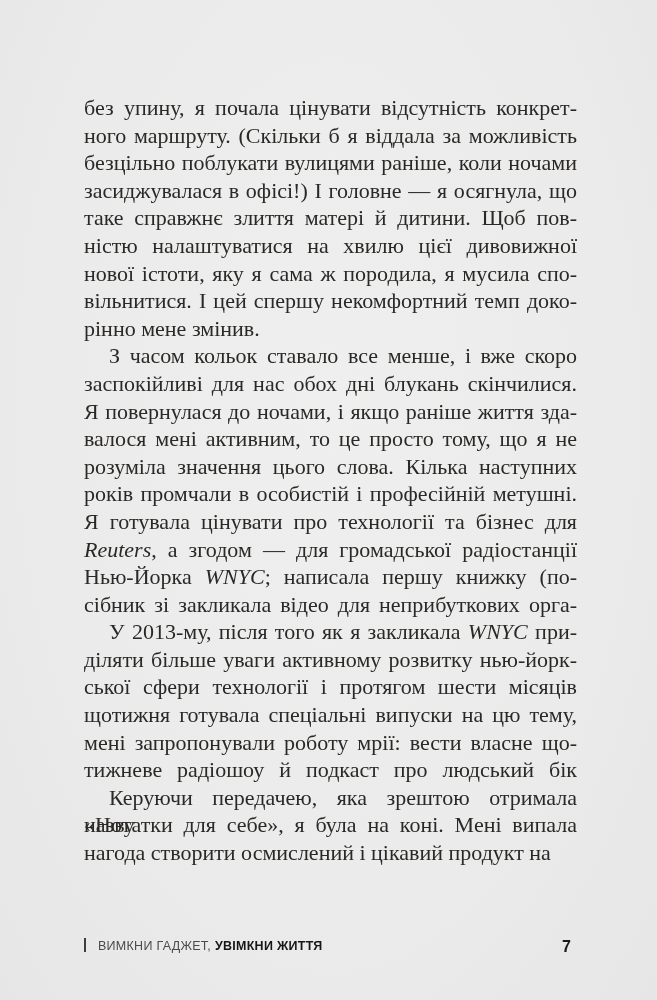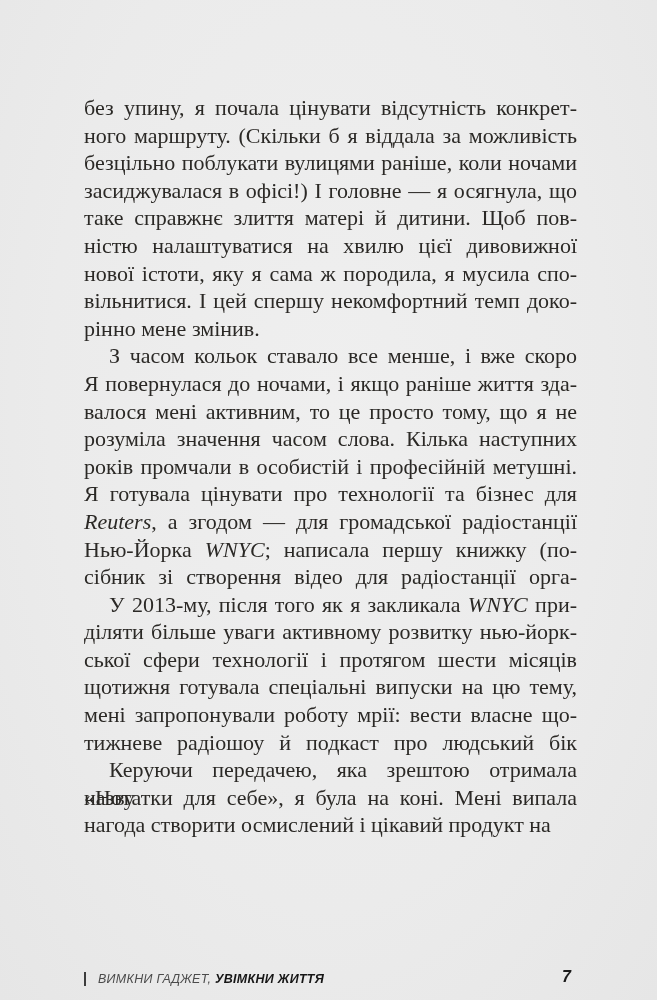--- a/index.html
+++ b/index.html
@@ -41,27 +41,26 @@
   }
   .line.indent {
     text-indent: 25px;
   }
   .it {
     font-style: italic;
   }
   .footer {
     position: absolute;
     left: 84px;
-    top: 964px;
+    top: 938px;
     width: 493px;
     height: 22px;
     display: flex;
-    align-items: flex-end;
+    align-items: flex-start;
     font-family: "Liberation Sans", "DejaVu Sans", sans-serif;
-    font-style: italic;
   }
   .footer-bar {
     width: 0;
     height: 14px;
     border-left: 2px solid #3d3d3d;
     margin-right: 12px;
   }
   .footer-title {
     font-size: 13px;
     letter-spacing: 0.3px;
@@ -99,28 +98,29 @@
         <div class="line"><span>безцільно поблукати вулицями раніше, коли ночами</span></div>
         <div class="line"><span>засиджувалася в офісі!) І головне — я осягнула, що</span></div>
         <div class="line"><span>таке справжнє злиття матері й дитини. Щоб пов-</span></div>
         <div class="line"><span>ністю налаштуватися на хвилю цієї дивовижної</span></div>
         <div class="line"><span>нової істоти, яку я сама ж породила, я мусила спо-</span></div>
         <div class="line"><span>вільнитися. І цей спершу некомфортний темп доко-</span></div>
         <div class="line final"><span>рінно мене змінив.</span></div>
       </div>
       <div class="para">
         <div class="line indent"><span>З часом кольок ставало все менше, і вже скоро</span></div>
+        <div class="line"><span>заспокійливі для нас обох дні блукань скінчилися.</span></div>
         <div class="line"><span>Я повернулася до ночами, і якщо раніше життя зда-</span></div>
         <div class="line"><span>валося мені активним, то це просто тому, що я не</span></div>
-        <div class="line"><span>розуміла значення часом слова. Кілька наступних</span></div>
+        <div class="line"><span>розуміла значення цього слова. Кілька наступних</span></div>
         <div class="line"><span>років промчали в особистій і професійній метушні.</span></div>
         <div class="line"><span>Я готувала цінувати про технології та бізнес для</span></div>
         <div class="line"><span class="it">Reuters</span><span>, а згодом — для громадської радіостанції</span></div>
         <div class="line"><span>Нью-Йорка </span><span class="it">WNYC</span><span>; написала першу книжку (по-</span></div>
-        <div class="line"><span>сібник зі створення відео для радіостанції орга-</span></div>
+        <div class="line"><span>сібник зі закликала відео для неприбуткових орга-</span></div>
       </div>
       <div class="para">
         <div class="line indent"><span>У 2013-му, після того як я закликала </span><span class="it">WNYC</span><span> при-</span></div>
         <div class="line"><span>діляти більше уваги активному розвитку нью-йорк-</span></div>
         <div class="line"><span>ської сфери технології і протягом шести місяців</span></div>
         <div class="line"><span>щотижня готувала спеціальні випуски на цю тему,</span></div>
         <div class="line"><span>мені запропонували роботу мрії: вести власне що-</span></div>
         <div class="line"><span>тижневе радіошоу й подкаст про людський бік</span></div>
       </div>
       <div class="para">

